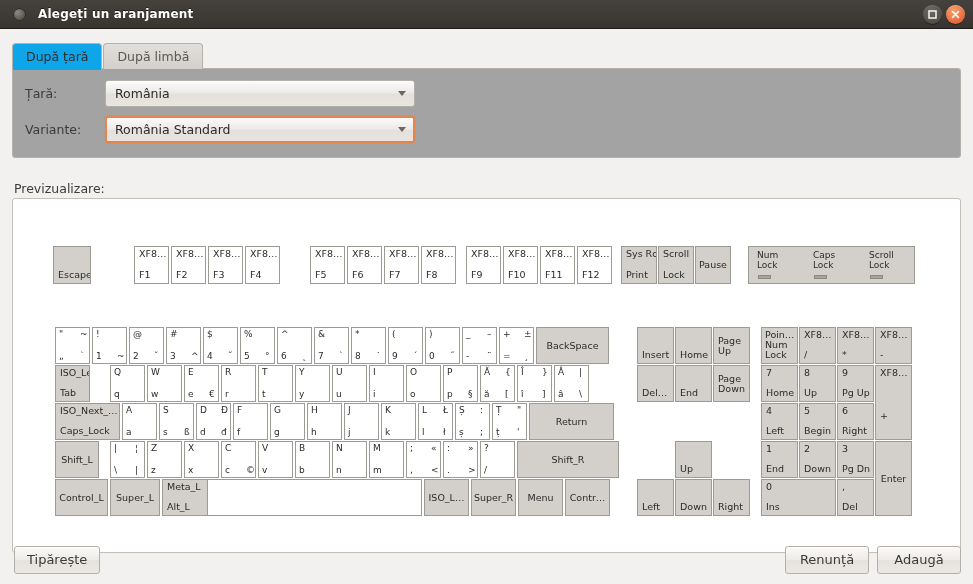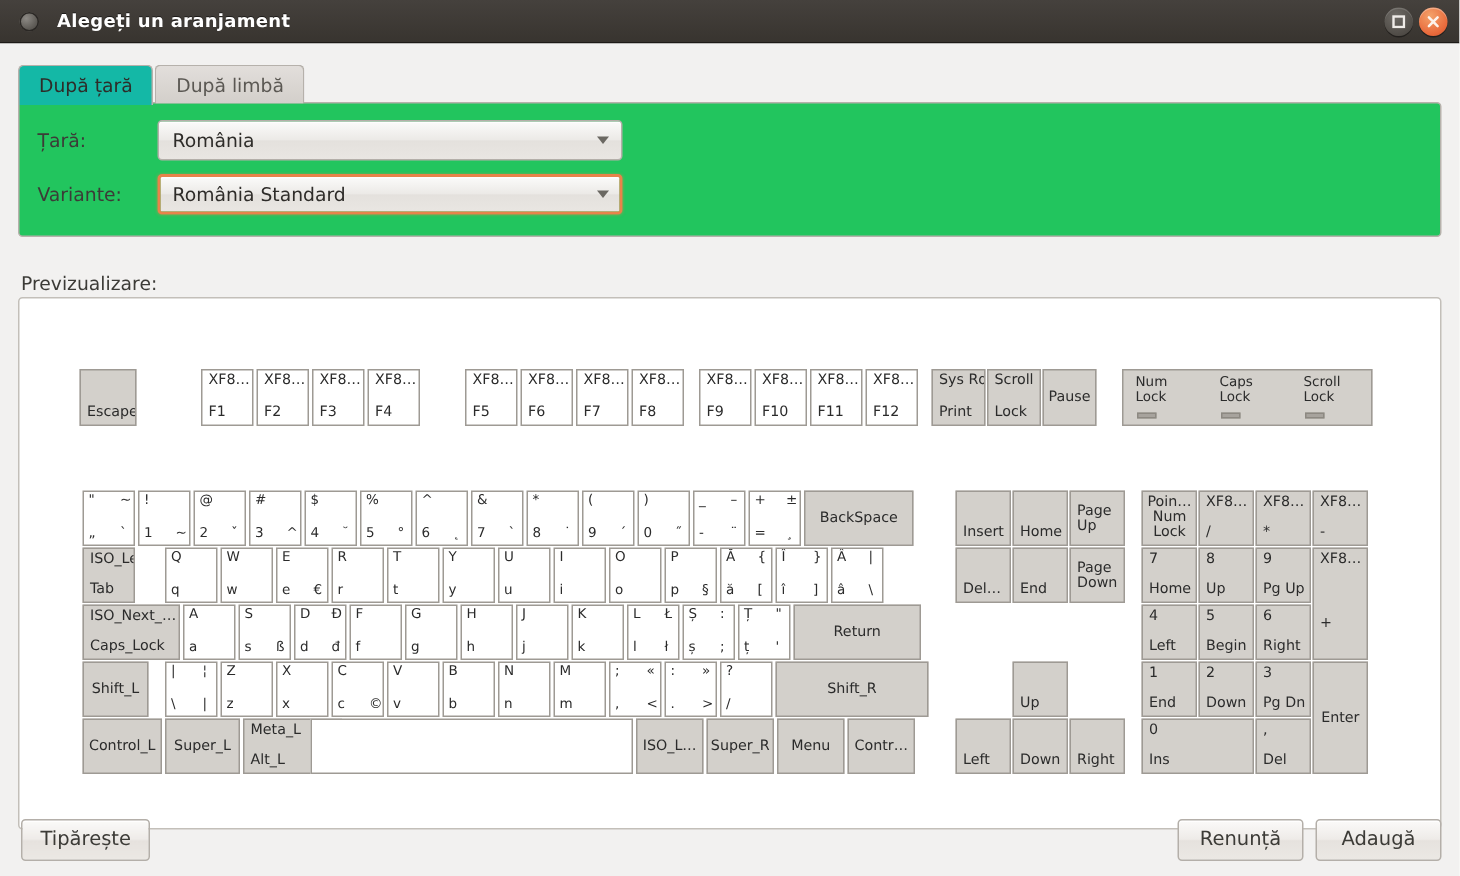--- a/index.html
+++ b/index.html
@@ -39,24 +39,24 @@
   }
 
   
   #notebook{position:absolute;left:12px;top:13px;width:949px;}
   #tabstrip{display:flex;align-items:flex-end;height:27px;position:relative;z-index:2;}
   .tab{
     height:26px;line-height:25px;padding:0 13px;font-size:12.5px;
     border:1px solid #b6b1ab;border-bottom:none;
     border-radius:4px 4px 0 0;box-sizing:border-box;color:#3c3b37;
   }
-  .tab.active{background:#14b8a6;border-color:#b6b1ab;color:#2e2c29;position:relative;top:1px;height:27px;line-height:26px;}
+  .tab.active{background:#0ea5e9;border-color:#b6b1ab;color:#2e2c29;position:relative;top:1px;height:27px;line-height:26px;}
   .tab.inactive{background:linear-gradient(to bottom,#e2dedb,#d3cfca);color:#5b5853;margin-left:1px;}
   #tabpage{
-    border:1px solid #b6b1ab;background:#22c55e;border-radius:0 3px 3px 3px;
+    border:1px solid #b6b1ab;background:#a3a3a3;border-radius:0 3px 3px 3px;
     padding:11px 12px 12px 12px;margin-top:-1px;position:relative;z-index:1;
   }
   .formrow{display:flex;align-items:center;margin-bottom:9px;}
   .formrow:last-child{margin-bottom:2px;}
   .flabel{width:80px;font-size:12.5px;color:#3c3b37;}
   .combo{
     width:310px;height:27px;box-sizing:border-box;
     background:linear-gradient(to bottom,#fbfbfa 0%,#eceae7 48%,#e4e1dd 52%,#e9e6e2 100%);
     border:1px solid #b4afa9;border-radius:3px;
     display:flex;align-items:center;justify-content:space-between;
@@ -541,21 +541,21 @@
         </div>
         <div class="key mod" style="left: 624px; top: 280px; width: 37px; height: 37px;">
           <span class="k-name">Left</span>
         </div>
         <div class="key mod" style="left: 662px; top: 280px; width: 37px; height: 37px;">
           <span class="k-name">Down</span>
         </div>
         <div class="key mod" style="left: 700px; top: 280px; width: 37px; height: 37px;">
           <span class="k-name">Right</span>
         </div>
-        <div class="key mod" style="left: 748px; top: 128px; width: 37px; height: 37px; text-align: center;">
+        <div class="key mod" style="left: 748px; top: 128px; width: 37px; height: 37px;">
           <div style="position: absolute; left: 3px; top: 2px;">
             <div>Poin…</div>
             <div>Num</div>
             <div>Lock</div>
           </div>
         </div>
         <div class="key mod" style="left: 786px; top: 128px; width: 37px; height: 37px;">
           <span class="k-name2">XF8…</span>
           <span class="k-name">/</span>
         </div>

